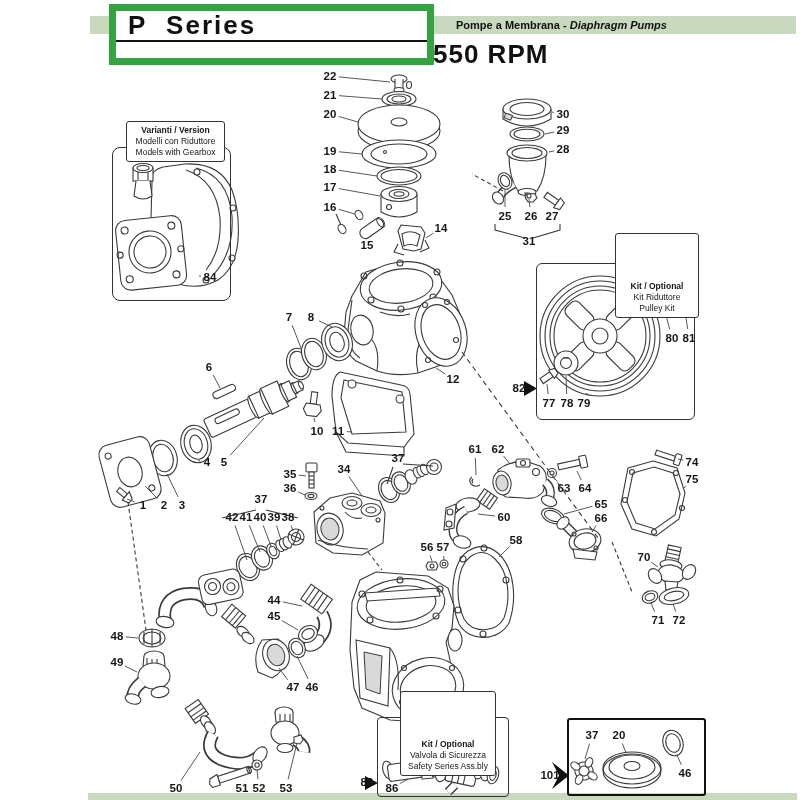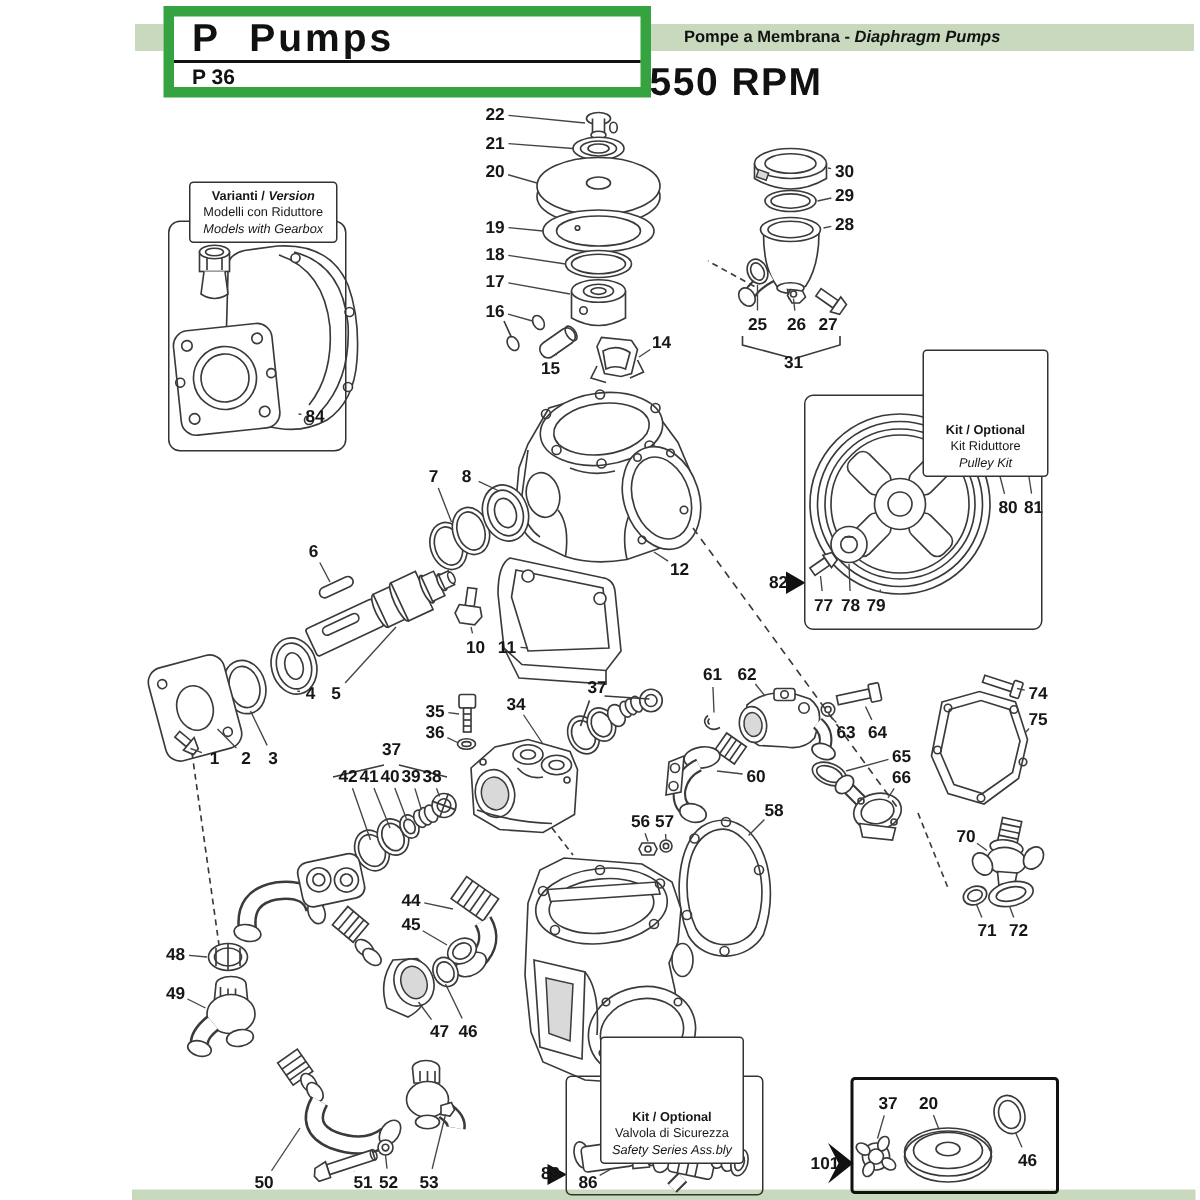--- a/index.html
+++ b/index.html
@@ -13,21 +13,21 @@
   .series-divider{border-top:2px solid #111;margin:1px 0 1px -12px;}
   .series-model{font-size:14px;font-weight:bold;color:#111;}
   .subtitle{position:absolute;left:432px;top:17px;height:16px;line-height:16px;
             font-size:11px;font-weight:bold;color:#111;padding-left:24px;}
   .subtitle .it{font-style:italic;}
   .rpm{position:absolute;left:433px;top:39px;font-size:26px;font-weight:bold;letter-spacing:1px;color:#111;}
   
   .cbox{position:absolute;border:1.5px solid #333;border-radius:3px;background:#fff;
         text-align:center;font-size:8.5px;line-height:11px;padding:3px 2px;z-index:3;}
   .cbox .b{font-weight:bold;margin-top:44px;}
-  .cbox .i{font-style:italic;}
+  .cbox .i{}
   .obox{position:absolute;border:1.6px solid #333;border-radius:8px;background:transparent;z-index:2;}
   .obox.thick{border:2.5px solid #111;border-radius:3px;}
   .bottom-strip{position:absolute;left:88px;top:793px;width:709px;height:7px;z-index:0;}
   
   svg.diagram{position:absolute;left:0;top:0;z-index:1;}
   .ln{fill:none;stroke:#3a3a3a;stroke-width:1.1;}
   .wh{fill:#fff;stroke:#3a3a3a;stroke-width:1.1;}
   .gy{fill:#d9d9d9;stroke:#3a3a3a;stroke-width:1;}
   .tube{fill:none;stroke:#3a3a3a;stroke-width:9;}
   .tubew{fill:none;stroke:#fff;stroke-width:6.2;}
@@ -38,23 +38,22 @@
 </style>
 </head>
 <body>
 
 <div class="page">
 
   <div class="strip" style="background: rgb(200, 217, 190);"></div>
   <div class="bottom-strip" style="background: rgb(200, 217, 190);"></div>
 
   <div class="series-box" style="border-color: rgb(53, 163, 63);">
-    <div class="series-title">P Pumps</div>
+    <div class="series-title">P Series</div>
     <div class="series-divider"></div>
-    <div class="series-model">P 36</div>
   </div>
 
   <div class="subtitle"><span>Pompe a Membrana - </span><span class="it">Diaphragm Pumps</span></div>
 
   <div class="rpm">550 RPM</div>
 
   <div class="obox" style="left:112px;top:147px;width:117px;height:152px;"></div>
   <div class="cbox" style="left:126px;top:121px;width:93px;">
     <div><span class="b">Varianti / </span><span class="b i">Version</span></div>
     <div>Modelli con Riduttore</div>

